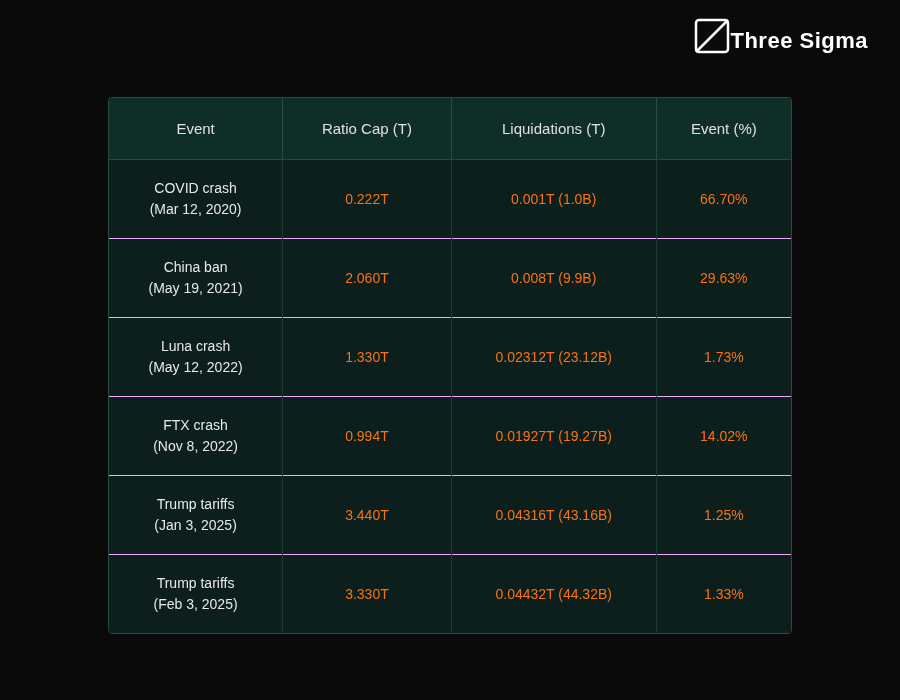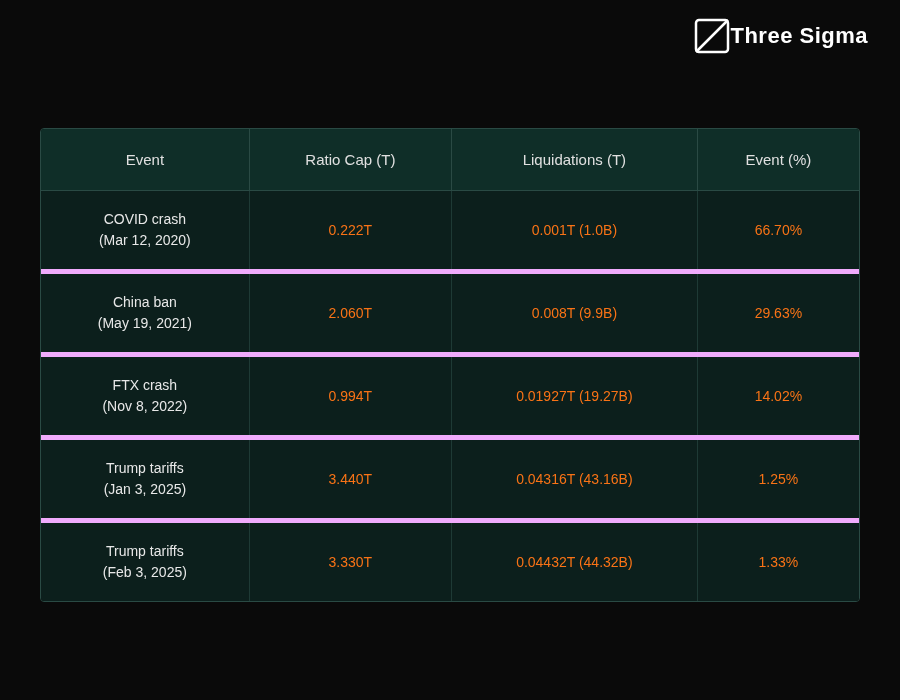--- a/index.html
+++ b/index.html
@@ -24,38 +24,38 @@
       flex-direction: column;
       align-items: center;
       justify-content: center;
     }
 
     .logo-area {
       position: absolute;
       top: 18px;
       right: 32px;
       display: flex;
-      align-items: center;
+      align-items: flex-end;
       gap: 0;
     }
 
     .logo-icon {
       width: 36px;
       height: 36px;
     }
 
     .logo-text {
       font-size: 22px;
       font-weight: 600;
       color: #ffffff;
       letter-spacing: 0.5px;
     }
 
     .table-container {
-      width: 820px;
+      width: 684px;
       border: 1px solid #2a4a44;
       border-radius: 4px;
       overflow: hidden;
       margin-top: 30px;
     }
 
     table {
       width: 100%;
       border-collapse: collapse;
     }
@@ -73,21 +73,21 @@
       border-right: 1px solid #2a4a44;
       border-bottom: 1px solid #2a4a44;
     }
 
     thead th:last-child {
       border-right: none;
     }
 
     tbody tr {
       background-color: #0c1f1c;
-      border-bottom: 5px solid #f0abfc;
+      border-bottom: 1px solid #f0abfc;
     }
 
     tbody tr:last-child {
       border-bottom: none;
     }
 
     tbody td {
       padding: 18px 16px;
       text-align: center;
       font-size: 14px;
@@ -135,20 +135,26 @@
             <td>0.001T (1.0B)</td>
             <td>66.70%</td>
           </tr>
           <tr>
             <td>China ban<br>(May 19, 2021)</td>
             <td>2.060T</td>
             <td>0.008T (9.9B)</td>
             <td>29.63%</td>
           </tr>
           <tr>
+            <td>Luna crash<br>(May 12, 2022)</td>
+            <td>1.330T</td>
+            <td>0.02312T (23.12B)</td>
+            <td>1.73%</td>
+          </tr>
+          <tr>
             <td>FTX crash<br>(Nov 8, 2022)</td>
             <td>0.994T</td>
             <td>0.01927T (19.27B)</td>
             <td>14.02%</td>
           </tr>
           <tr>
             <td>Trump tariffs<br>(Jan 3, 2025)</td>
             <td>3.440T</td>
             <td>0.04316T (43.16B)</td>
             <td>1.25%</td>

